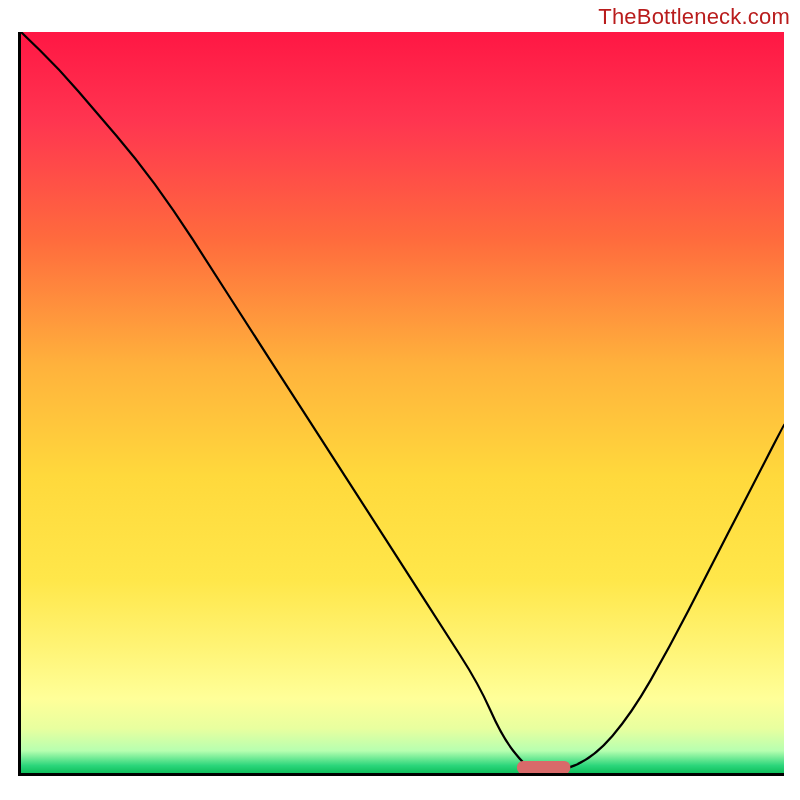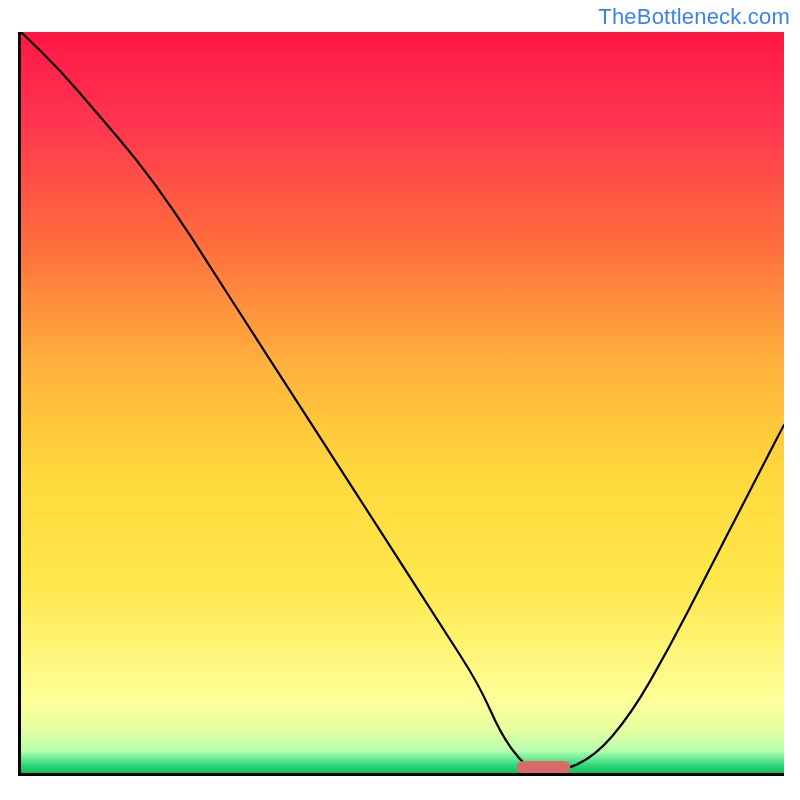--- a/index.html
+++ b/index.html
@@ -14,21 +14,21 @@
   .frame {
     position: relative;
     width: 800px;
     height: 800px;
     box-sizing: border-box;
   }
   .watermark {
     position: absolute;
     top: 4px;
     right: 10px;
-    color: #3b82f6;
+    color: #b91c1c;
     font-size: 22px;
     font-weight: 500;
     letter-spacing: 0.2px;
     z-index: 10;
     margin-left: 28px;
   }
   .plot {
     position: absolute;
     left: 18px;
     top: 32px;

